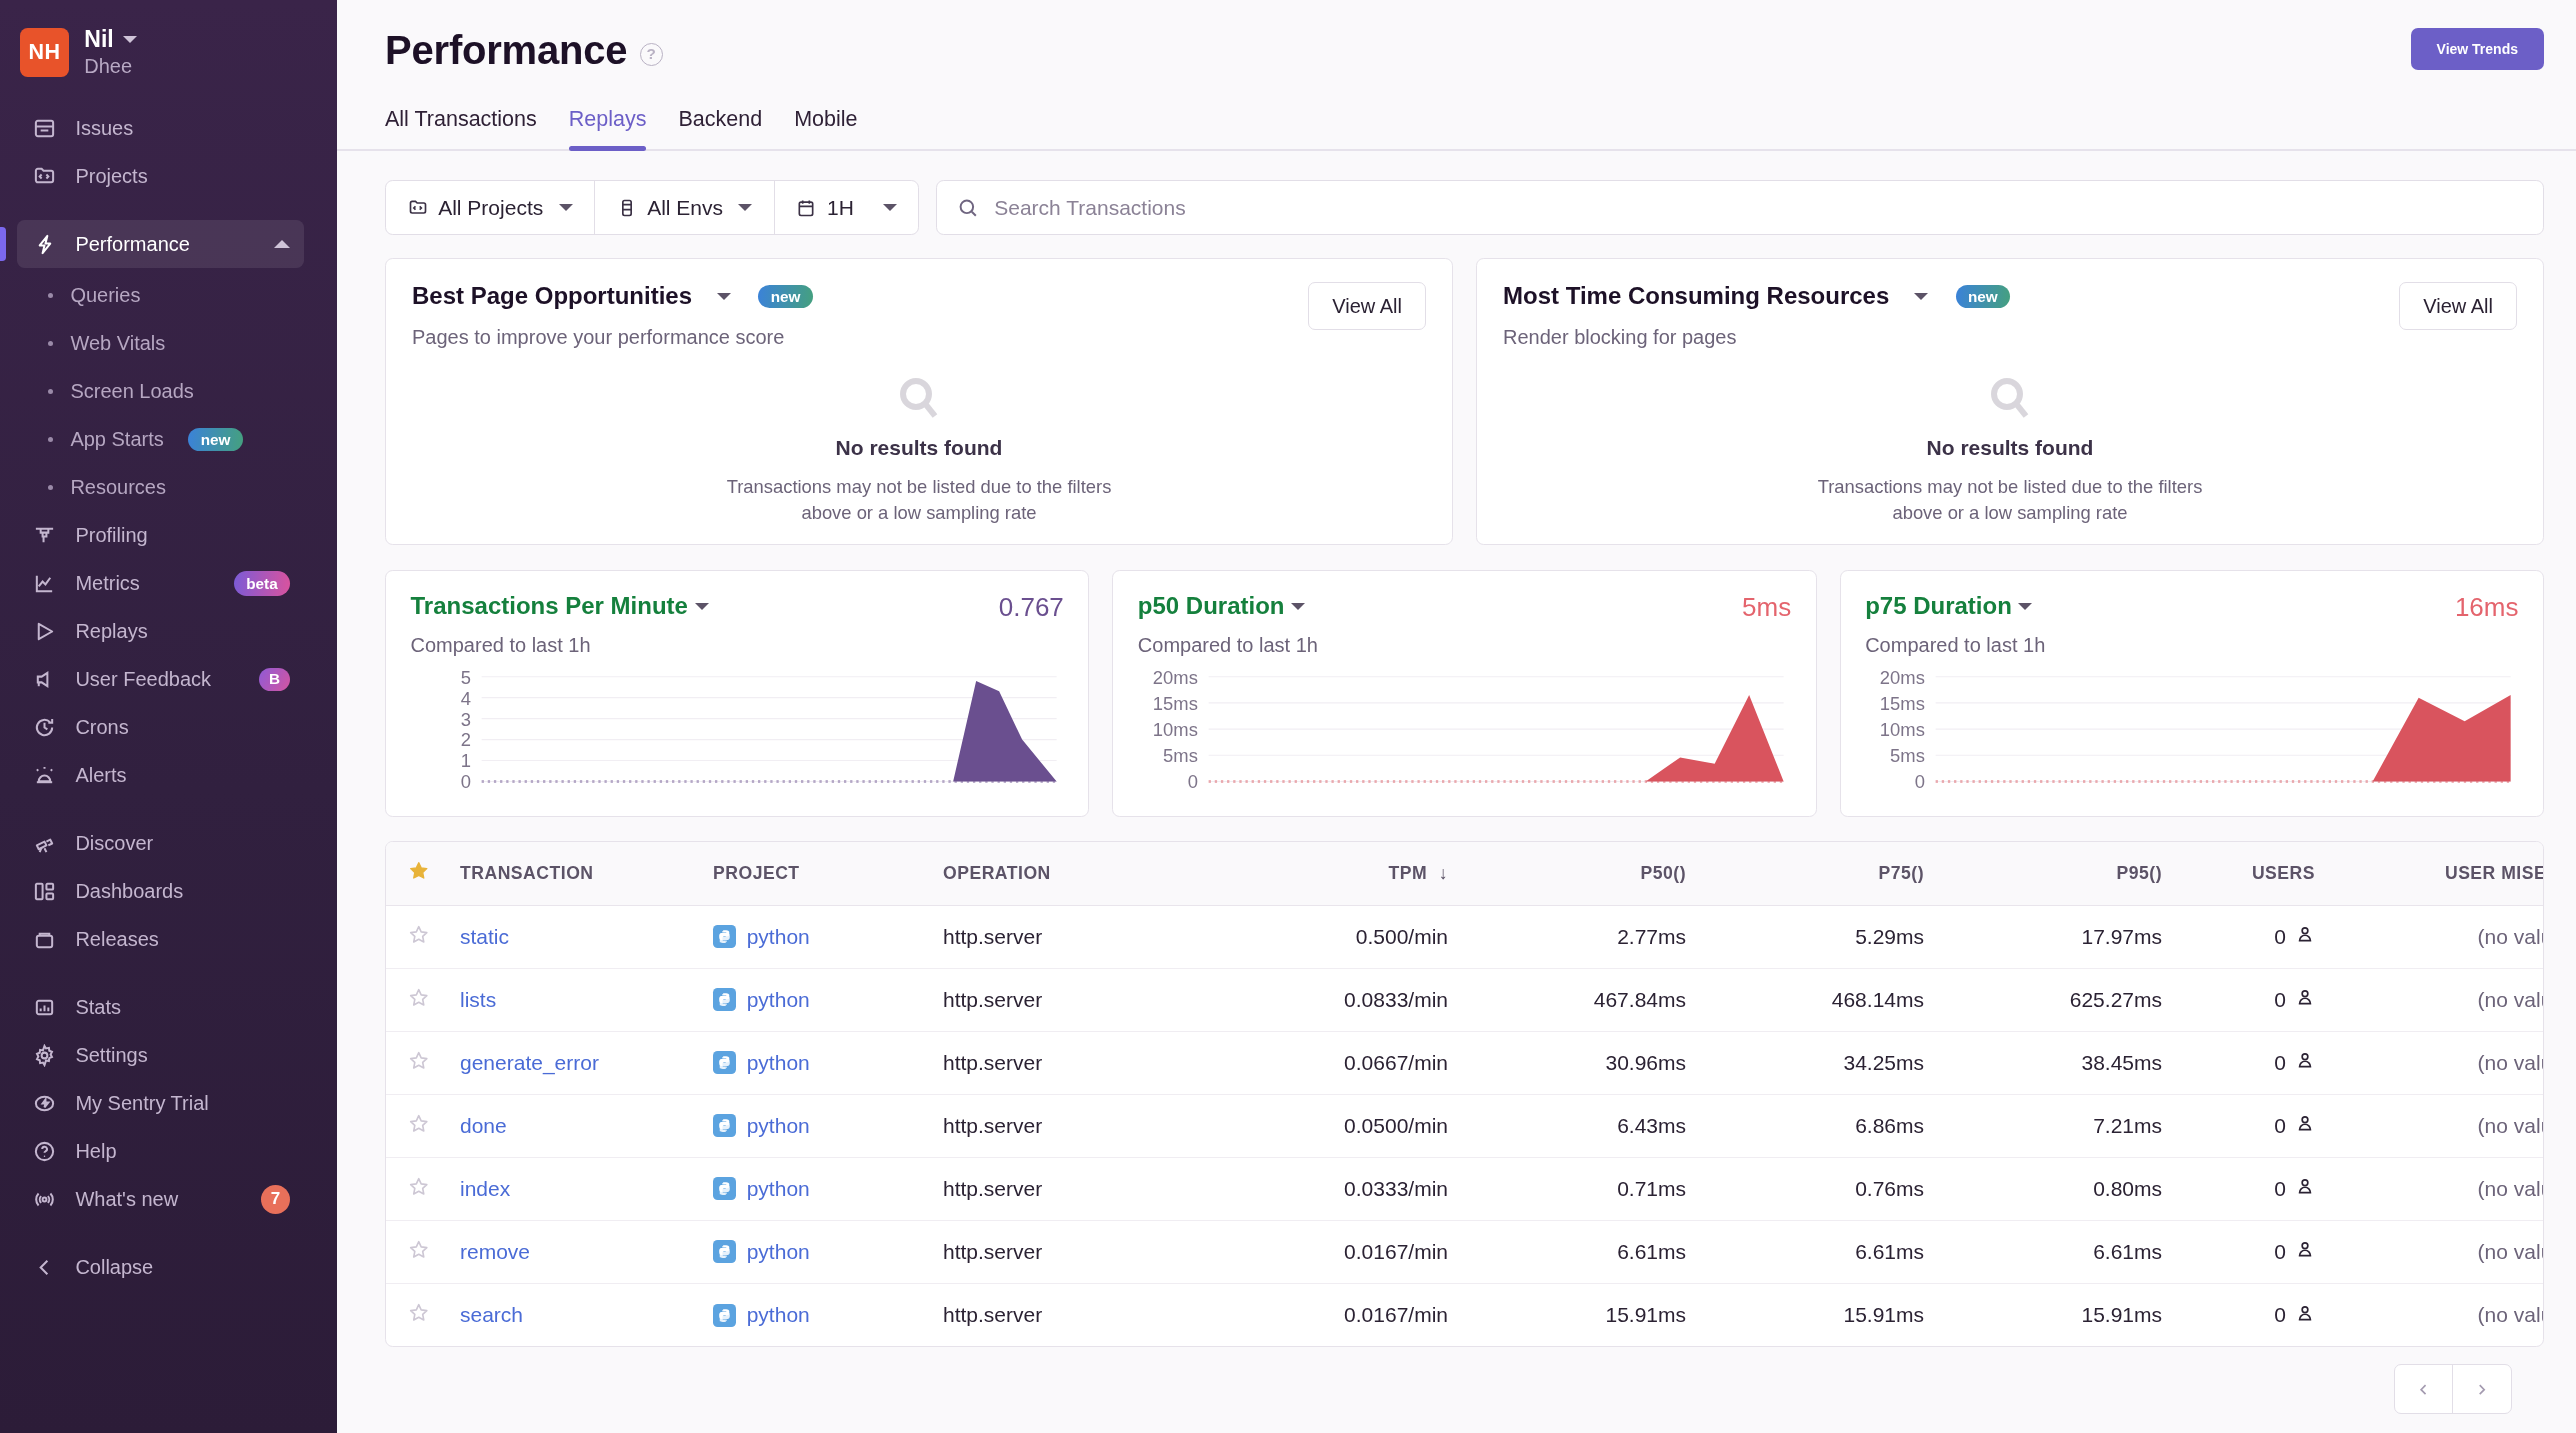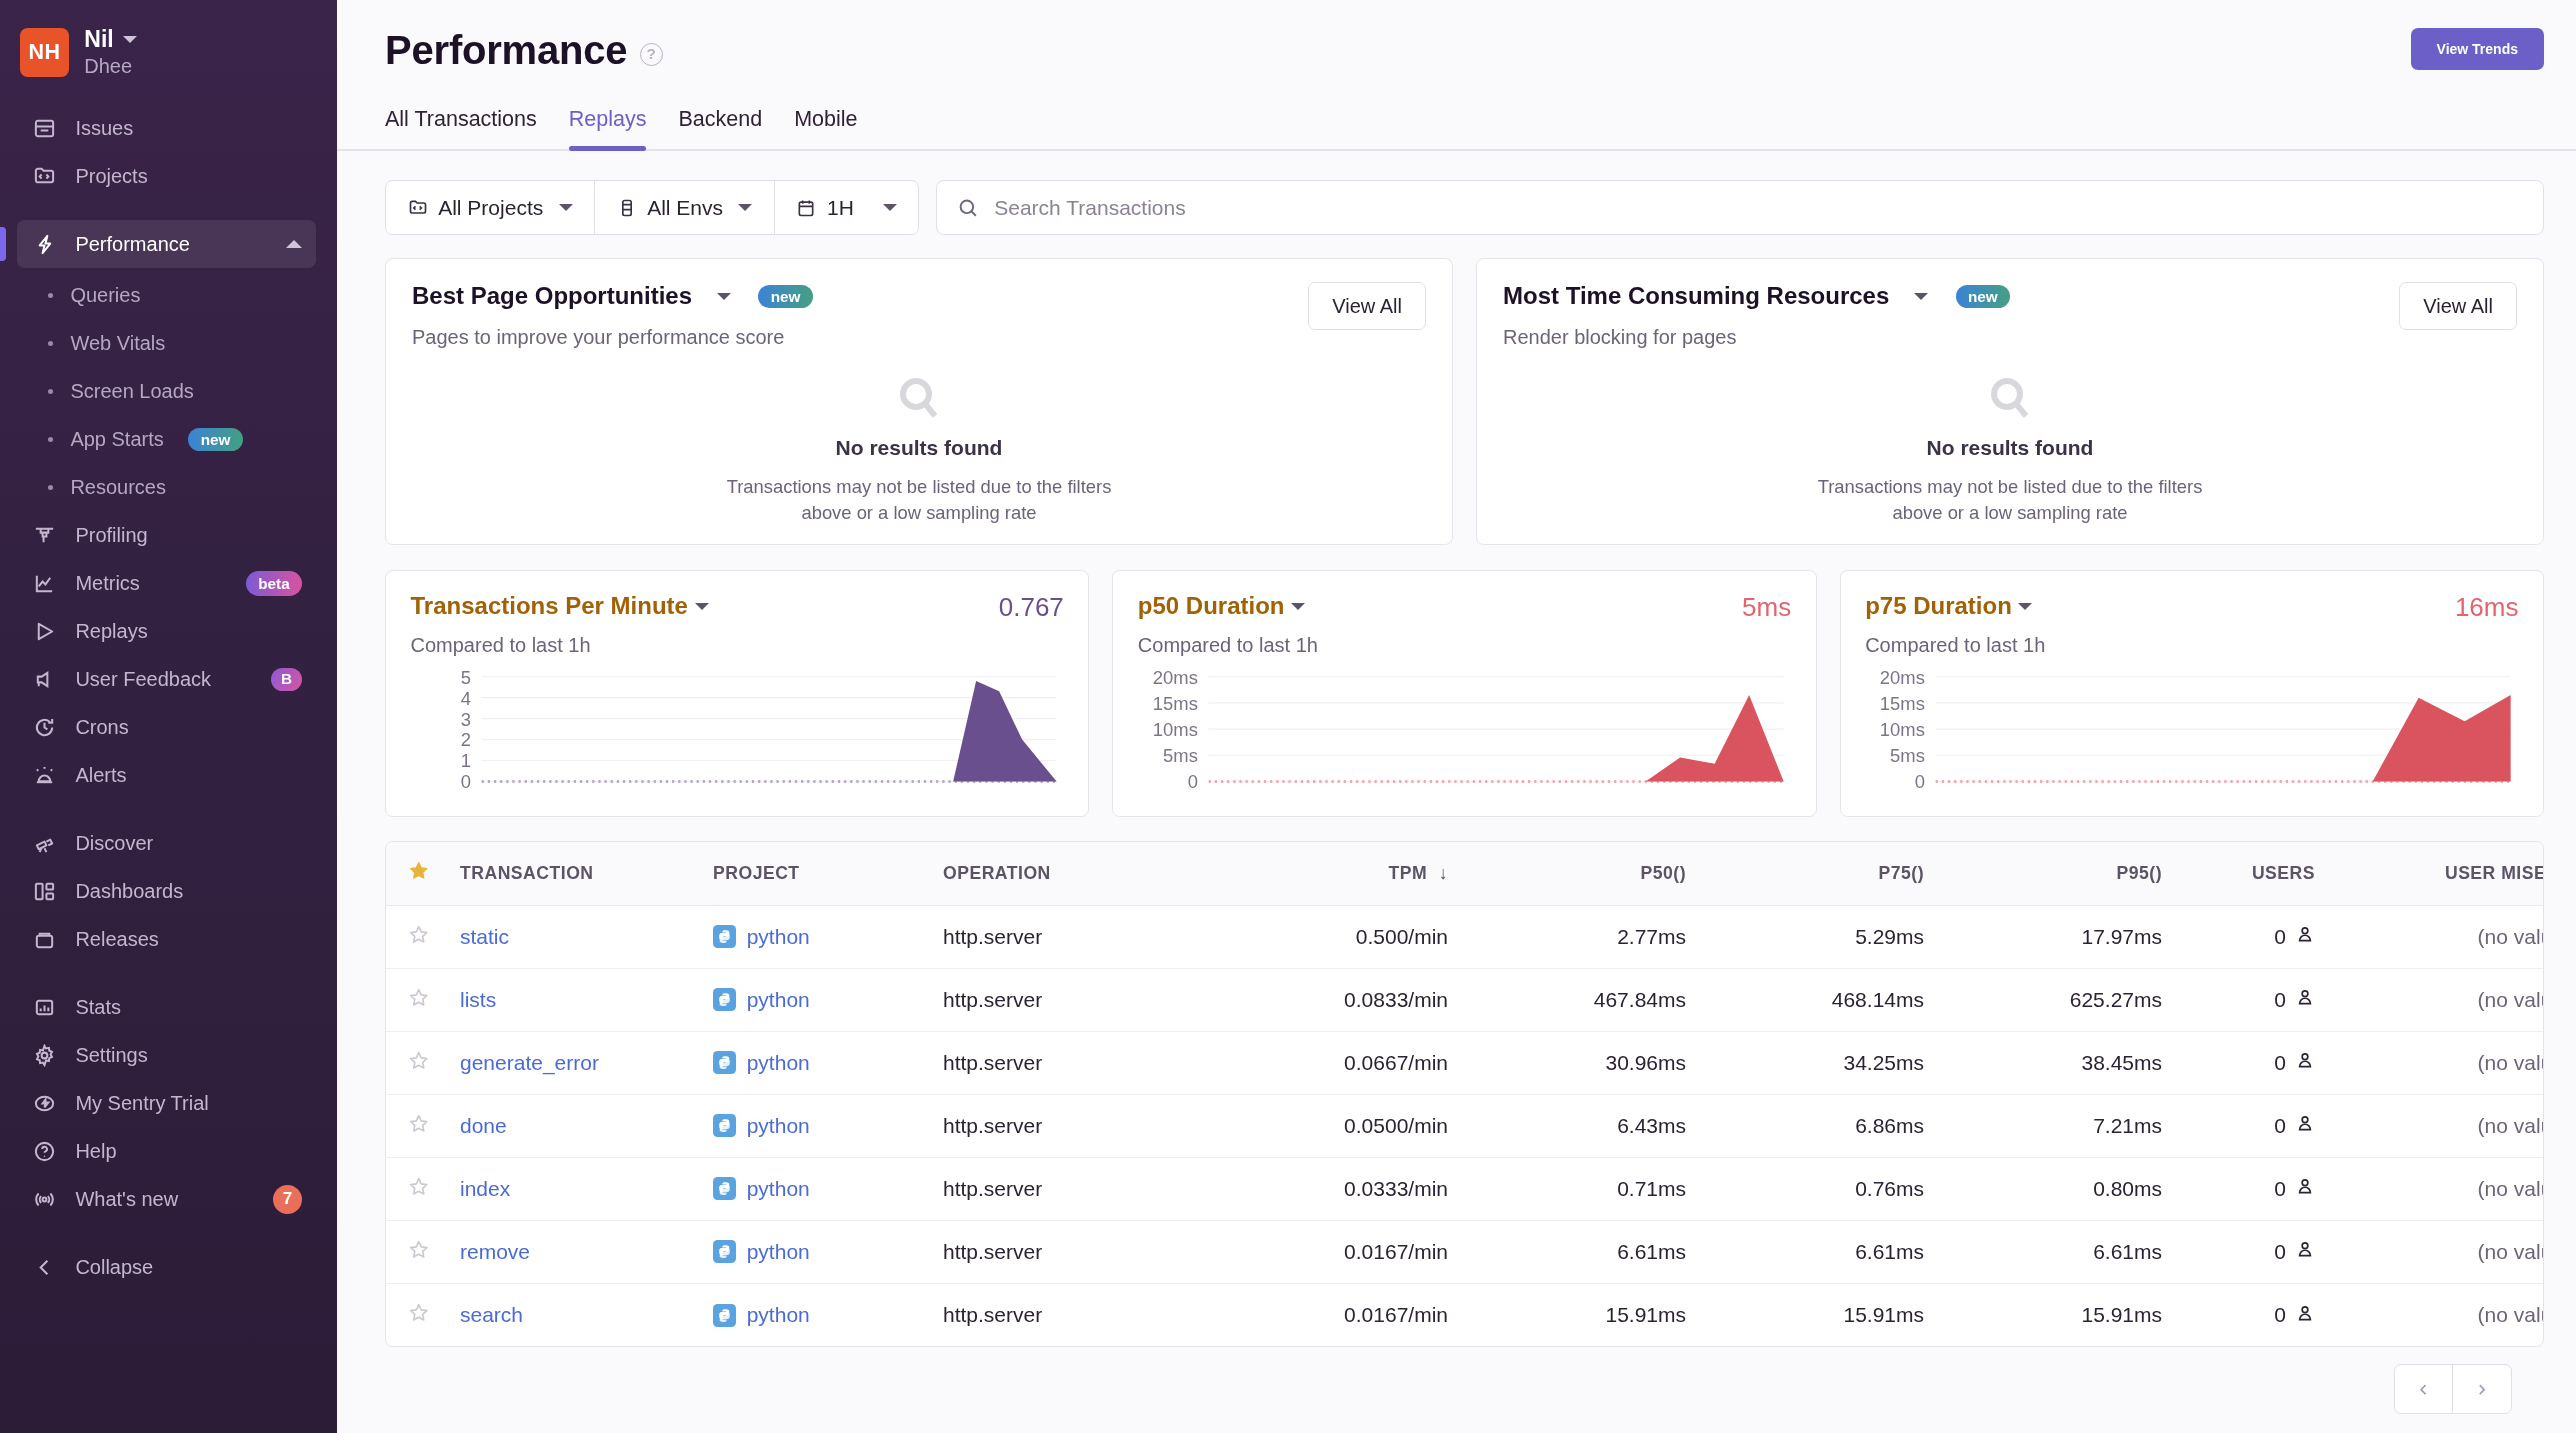--- a/index.html
+++ b/index.html
@@ -9,21 +9,21 @@
     background: #ffffff;
     overflow: hidden;
   }
   .app { display: flex; width: 2576px; height: 1434px; }
 
   
   .sidebar {
     width: 337px; height: 1434px; flex: 0 0 337px;
     background: linear-gradient(180deg, #3a2449 0%, #31203f 55%, #2c1c38 100%);
     display: flex; flex-direction: column;
-    padding: 20px 4px 0 0;
+    padding: 20px 16px 0 0;
     position: relative;
   }
   .org-row { display: flex; align-items: center; gap: 15.3px; padding: 6.1px 20px 0 20px; margin-bottom: 26px; }
   .org-avatar {
     width: 49px; height: 49px; border-radius: 7.7px;
     background: #e8532a; color: #fff;
     display: flex; align-items: center; justify-content: center;
     font-size: 21.5px; font-weight: 700; letter-spacing: 0.4px;
     flex: 0 0 49px;
   }
@@ -155,21 +155,21 @@
   }
   .empty-icon { opacity: .22; margin-bottom: 6.1px; }
   .empty-icon svg { width: 48px; height: 48px; stroke: #564a63; fill: none; stroke-width: 3; }
   .empty-title { font-size: 21px; font-weight: 700; color: #3c3248; }
   .empty-text { font-size: 18.4px; color: #6c6379; text-align: center; line-height: 1.42; margin-top: 9.2px; }
 
   
   .chart-row { display: flex; gap: 23px; margin-top: 24.5px; }
   .chart-card { flex: 1; height: 247px; padding: 21.5px 24.5px 14px 24.5px; display: flex; flex-direction: column; }
   .chart-head { display: flex; align-items: flex-start; justify-content: space-between; }
-  .chart-title { display: flex; align-items: center; gap: 2px; font-size: 24px; font-weight: 700; color: #a16207; }
+  .chart-title { display: flex; align-items: center; gap: 2px; font-size: 24px; font-weight: 700; color: #15803d; }
   .chart-value { font-size: 26px; font-weight: 400; }
   .chart-value.purple { color: #6a4f8f; margin-left: 15px; }
   .chart-value.red { color: #e4646d; }
   .chart-sub { font-size: 20px; color: #6c6379; margin-top: 10.7px; }
   .chart-plot { flex: 1; position: relative; margin-top: 12.3px; }
   .chart-plot svg { width: 100%; height: 100%; display: block; }
 
   
   .table-wrap { margin-top: 24.5px; background: #fff; border: 1.9px solid #e6e2ea; border-radius: 7.7px; overflow: hidden; }
   table { width: 100%; border-collapse: collapse; table-layout: fixed; }

